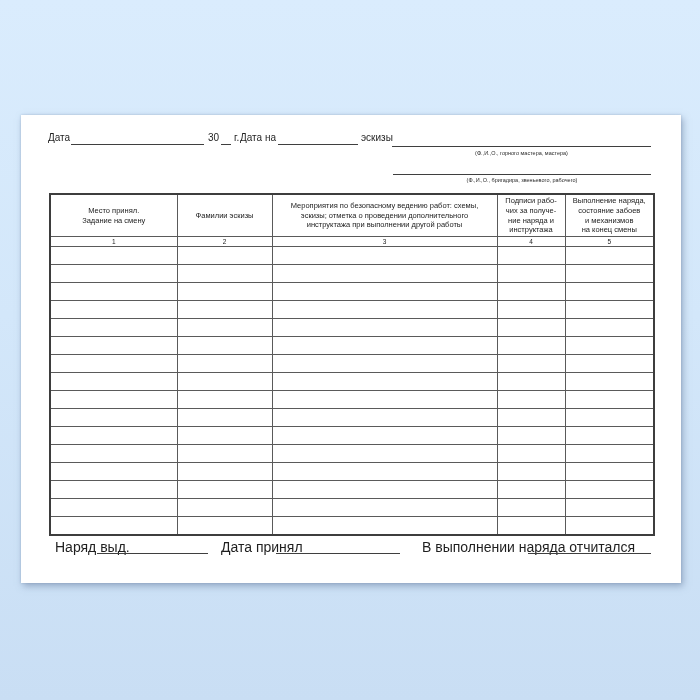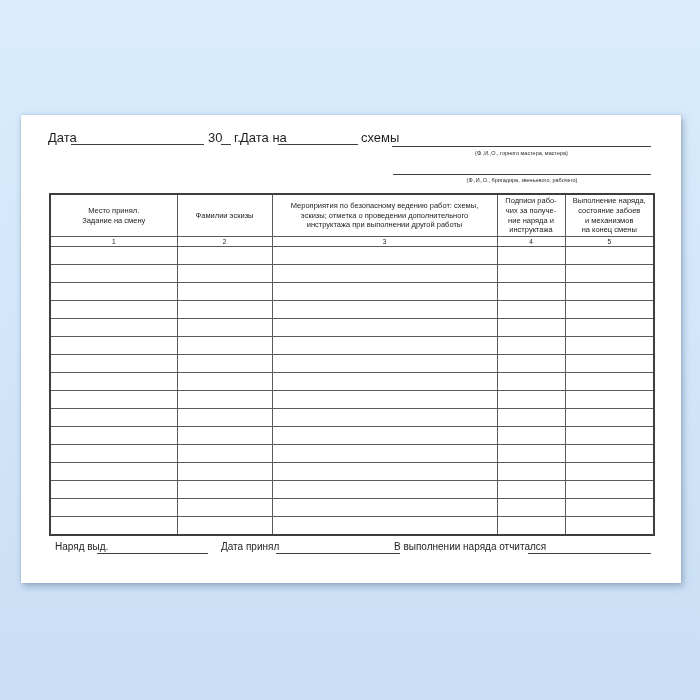--- a/index.html
+++ b/index.html
@@ -11,57 +11,57 @@
   .canvas{
     position:relative;width:700px;height:700px;overflow:hidden;
     background:linear-gradient(180deg,#daecfd 0%,#d3e7fa 45%,#c9def4 100%);
   }
   .page{
     position:absolute;left:21px;top:115px;width:660px;height:468px;
     background:var(--paper,#ffffff);
     box-shadow:2px 3px 7px rgba(100,122,155,.55),0 0 2px rgba(100,122,155,.35);
   }
   .abs{position:absolute;white-space:nowrap;}
-  .toptext{font-size:13px;line-height:12px;}
+  .toptext{font-size:10px;line-height:12px;}
   .fill-line{position:absolute;height:12px;border-bottom:1px solid #3f3f3f;}
   .caption{position:absolute;font-size:5.5px;line-height:7px;color:#2a2a2a;text-align:center;white-space:nowrap;}
   table.form{
     position:absolute;left:28px;top:78px;width:604px;
     border-collapse:collapse;table-layout:fixed;
     border:2px solid #3d3d3d;
   }
   table.form th,table.form td{
     border:1px solid #5a5a5a;padding:0 2px;
     font-weight:normal;color:#222;
   }
   table.form th.hdr{
     height:41px;font-size:7.5px;line-height:1.32;
     text-align:center;vertical-align:middle;white-space:pre-line;
   }
   table.form td.num{
     height:9px;font-size:6.5px;line-height:9px;text-align:center;vertical-align:middle;padding:0;
   }
   table.form td.cell{height:17px;}
-  .footer-text{font-size:10px;line-height:12px;}
+  .footer-text{font-size:14px;line-height:12px;}
 </style>
 </head>
 <body>
 
 <div class="canvas">
   <div class="page">
 
     <span class="abs toptext" style="left:27px;top:17px">Дата</span>
     <div class="fill-line" style="left:50px;top:17px;width:133px"></div>
     <span class="abs toptext" style="left:187px;top:17px">30</span>
     <div class="fill-line" style="left:200px;top:17px;width:10px"></div>
     <span class="abs toptext" style="left:213px;top:17px">г.</span>
 
     <span class="abs toptext" style="left:219px;top:17px">Дата на</span>
     <div class="fill-line" style="left:257px;top:17px;width:80px"></div>
-    <span class="abs toptext" style="left:340px;top:17px">схемы</span>
+    <span class="abs toptext" style="left:340px;top:17px">эскизы</span>
 
     <div class="fill-line" style="left:371px;top:19px;width:259px"></div>
     <div class="caption" style="left:371px;top:35px;width:259px">(Ф.,И.,О., горного мастера, мастера)</div>
 
     <div class="fill-line" style="left:372px;top:47px;width:258px"></div>
     <div class="caption" style="left:372px;top:62px;width:258px">(Ф.,И.,О., бригадира, звеньевого, рабочего)</div>
 
     <table class="form">
       <colgroup>
         <col style="width:127px">
@@ -210,17 +210,17 @@
           </tr>
         </tbody>
     </table>
 
     <span class="abs footer-text" style="left:34px;top:426px">Наряд выд.</span>
     <div class="fill-line" style="left:76px;top:426px;width:111px"></div>
 
     <span class="abs footer-text" style="left:200px;top:426px">Дата принял</span>
     <div class="fill-line" style="left:255px;top:426px;width:124px"></div>
 
-    <span class="abs footer-text" style="left:373px;top:426px">В выполнении наряда отчитался</span>
+    <span class="abs footer-text" style="left:401px;top:426px">В выполнении наряда отчитался</span>
     <div class="fill-line" style="left:507px;top:426px;width:123px"></div>
 
   </div>
 </div>
 
 </body></html>

